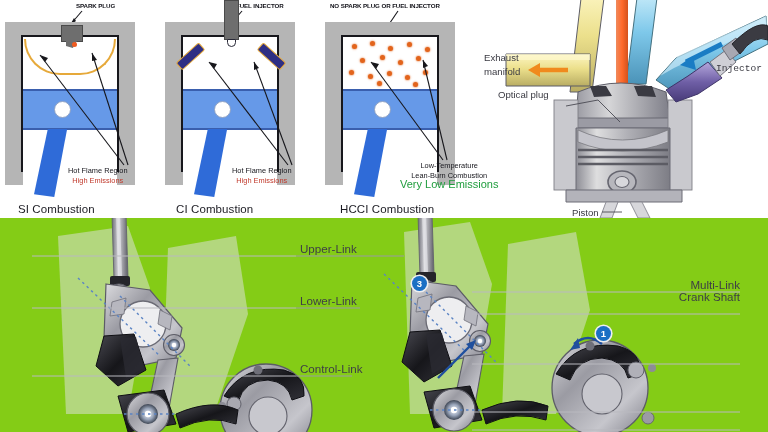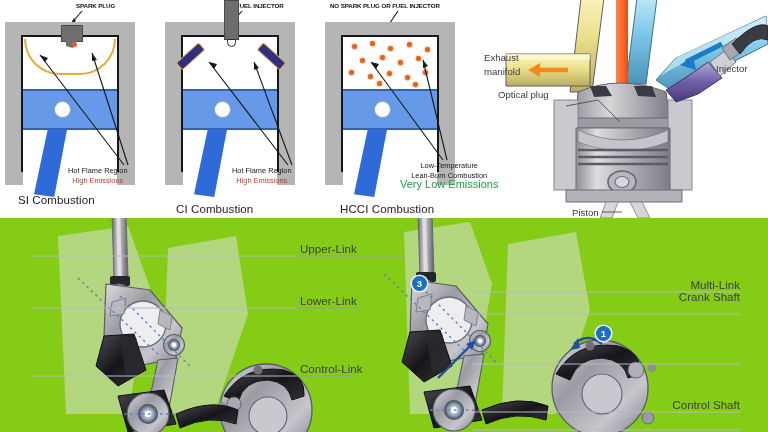--- a/index.html
+++ b/index.html
@@ -178,21 +178,21 @@
         <line x1="40" y1="55" x2="124" y2="165" stroke="#17171c" stroke-width="1.1"></line>
         <polygon points="40,55 48,58 45,62" fill="#17171c"></polygon>
         <line x1="92" y1="53" x2="128" y2="165" stroke="#17171c" stroke-width="1.1"></line>
         <polygon points="92,53 97,60 92,61" fill="#17171c"></polygon>
       </svg>
 
       <div class="anno" style="left:68px; top:166px;">
         <div class="l1">Hot Flame Region</div>
         <div class="l2">High Emissions</div>
       </div>
-      <div class="mode-title" style="left:18px; top:194px;text-align:right;">SI Combustion</div>
+      <div class="mode-title" style="left:18px; top:203px;text-align:right;">SI Combustion</div>
     </div>
 
     <div>
       <div class="cap-label" style="left:236px; top:2px;">FUEL INJECTOR</div>
       <svg class="lead" width="768" height="218">
         <line x1="242" y1="11" x2="230" y2="25" stroke="#17171c" stroke-width="1.1"></line>
         <polygon points="230,25 236,21 234,18" fill="#17171c"></polygon>
       </svg>
 
       <div class="cyl" style="left:160px;">
@@ -364,21 +364,21 @@
 
         <line x1="96" y1="106" x2="128" y2="100" stroke="#4a4a52" stroke-width="0.9"></line>
         <line x1="128" y1="100" x2="150" y2="122" stroke="#4a4a52" stroke-width="0.9"></line>
 
         <line x1="132" y1="212" x2="152" y2="212" stroke="#4a4a52" stroke-width="0.9"></line>
       </svg>
 
       <div class="opt-label" style="left:14px; top:52px;">Exhaust</div>
       <div class="opt-label" style="left:14px; top:66px;">manifold</div>
       <div class="opt-label" style="left:28px; top:89px;">Optical plug</div>
-      <div class="opt-label" style="left:246px; top:63px;">Injector</div>
+      <div class="opt-label" style="left:246px; top:63px;font-family:Liberation Mono, monospace;">Injector</div>
       <div class="opt-label" style="left:102px; top:207px;">Piston</div>
     </div>
   </div>
 
   <div class="bottom-panel">
 
     <svg width="768" height="214" style="position:absolute;left:0;top:0;">
       <defs>
         <linearGradient id="mSteel" x1="0" y1="0" x2="1" y2="1">
           <stop offset="0%" stop-color="#dcdcdf"></stop>
@@ -520,19 +520,18 @@
         <line x1="296" y1="158" x2="352" y2="158"></line>
       </g>
     </svg>
 
     <div class="vcr-label" style="left:300px; top:24px;">Upper-Link</div>
     <div class="vcr-label" style="left:300px; top:60px;margin-top:16px;">Lower-Link</div>
     <div class="vcr-label" style="left:300px; top:144px;">Control-Link</div>
 
     <div class="vcr-label right" style="left:600px; width:140px; top:60px;">Multi-Link</div>
     <div class="vcr-label right" style="left:600px; width:140px; top:72px;">Crank Shaft</div>
-    <div class="vcr-label right" style="left:600px; width:140px; top:180px;">Control Shaft</div>
 
     <div class="badge" style="left:596px; top:108px;">1</div>
     <div class="badge" style="left:412px; top:58px;">3</div>
   </div>
 
 </div>
 
 </body></html>

